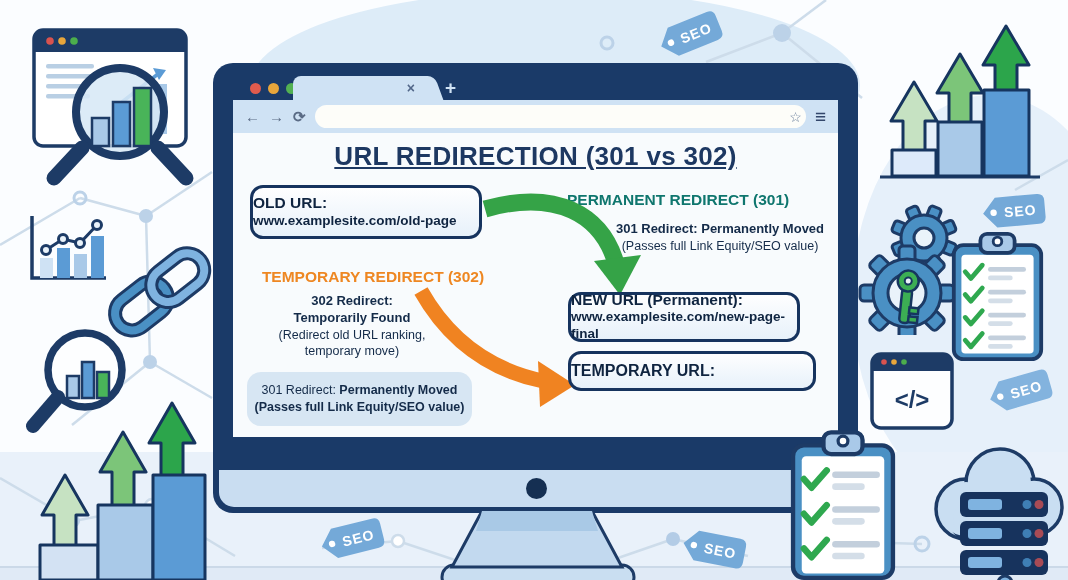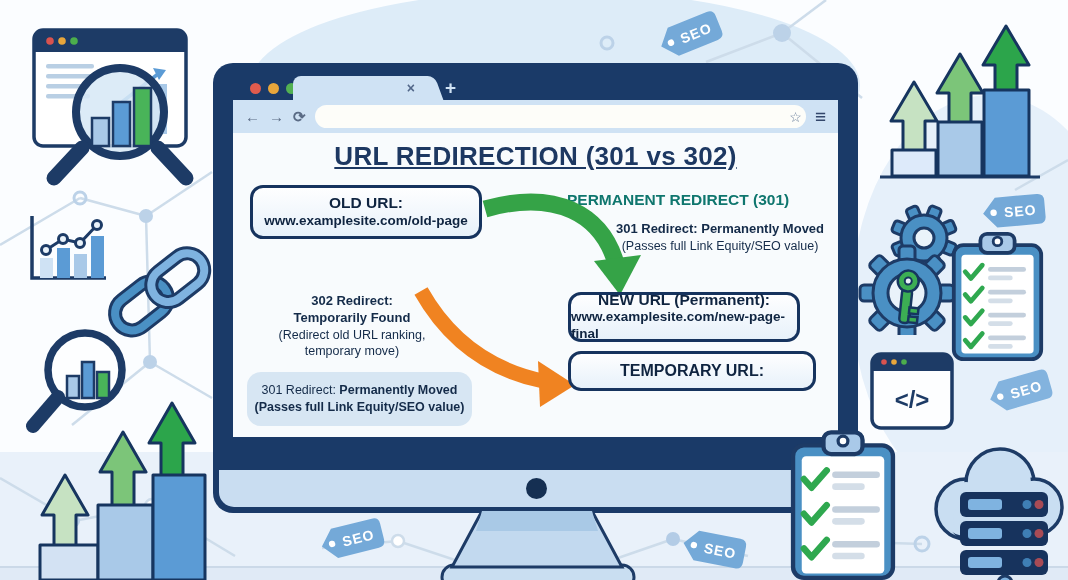--- a/index.html
+++ b/index.html
@@ -30,21 +30,21 @@
   .content{position:absolute;left:20px;top:70px;width:605px;height:304px;background:#f8fbfd;}
   .chin{position:absolute;left:6px;top:407px;width:633px;height:37px;background:#c9ddf1;
        border-radius:0 0 15px 15px;}
   .cam{position:absolute;left:307px;top:8px;width:21px;height:21px;border-radius:50%;background:#152f52;}
 
   
   .page-title{position:absolute;left:0;top:8px;width:100%;text-align:center;
        font-size:26px;font-weight:800;color:#1d3862;letter-spacing:0.3px;text-decoration:underline;}
   .node-box{position:absolute;border:3px solid #16335e;border-radius:13px;
        background:linear-gradient(180deg,#fefeff 0%,#e7f1fa 100%);
-       display:flex;flex-direction:column;align-items:center;justify-content:center;
+       display:flex;flex-direction:column;align-items:flex-start;justify-content:center;
        box-sizing:border-box;}
   .node-label{font-size:15.5px;font-weight:800;color:#0f2440;line-height:1.2;}
   .node-url{font-size:13.5px;font-weight:700;color:#0f2440;line-height:1.25;}
   .h-green{position:absolute;font-size:15.5px;font-weight:800;color:#0f766e;}
   .h-orange{position:absolute;font-size:15.5px;font-weight:800;color:#ee8722;text-align:center;}
   .desc{position:absolute;text-align:center;color:#142b49;line-height:1.3;}
   .desc .b{font-weight:800;font-size:13px;}
   .desc .n{font-weight:400;font-size:12.5px;}
   .pill{position:absolute;background:#d7e6f3;border-radius:14px;
        display:flex;flex-direction:column;align-items:center;justify-content:center;
@@ -324,20 +324,21 @@
       <span class="node-label">OLD URL:</span>
       <span class="node-url">www.examplesite.com/old-page</span>
     </div>
 
     <div class="h-green" style="left:334px;top:58px;width:240px;">PERMANENT REDIRECT (301)</div>
     <div class="desc" style="left:352px;top:88px;width:270px;">
       <div class="b">301 Redirect: Permanently Moved</div>
       <div class="n">(Passes full Link Equity/SEO value)</div>
     </div>
 
+    <div class="h-orange" style="left:24px;top:135px;width:232px;">TEMPORARY REDIRECT (302)</div>
     <div class="desc" style="left:9px;top:160px;width:220px;">
       <div class="b">302 Redirect:</div>
       <div class="b">Temporarily Found</div>
       <div class="n">(Redirect old URL ranking,</div>
       <div class="n">temporary move)</div>
     </div>
 
     <svg class="flow-arrows" width="605" height="304" viewBox="0 0 605 304">
       <g>
         <path d="M252,76 C322,56 370,80 384,134" stroke="#35a347" stroke-width="17" fill="none"></path>

